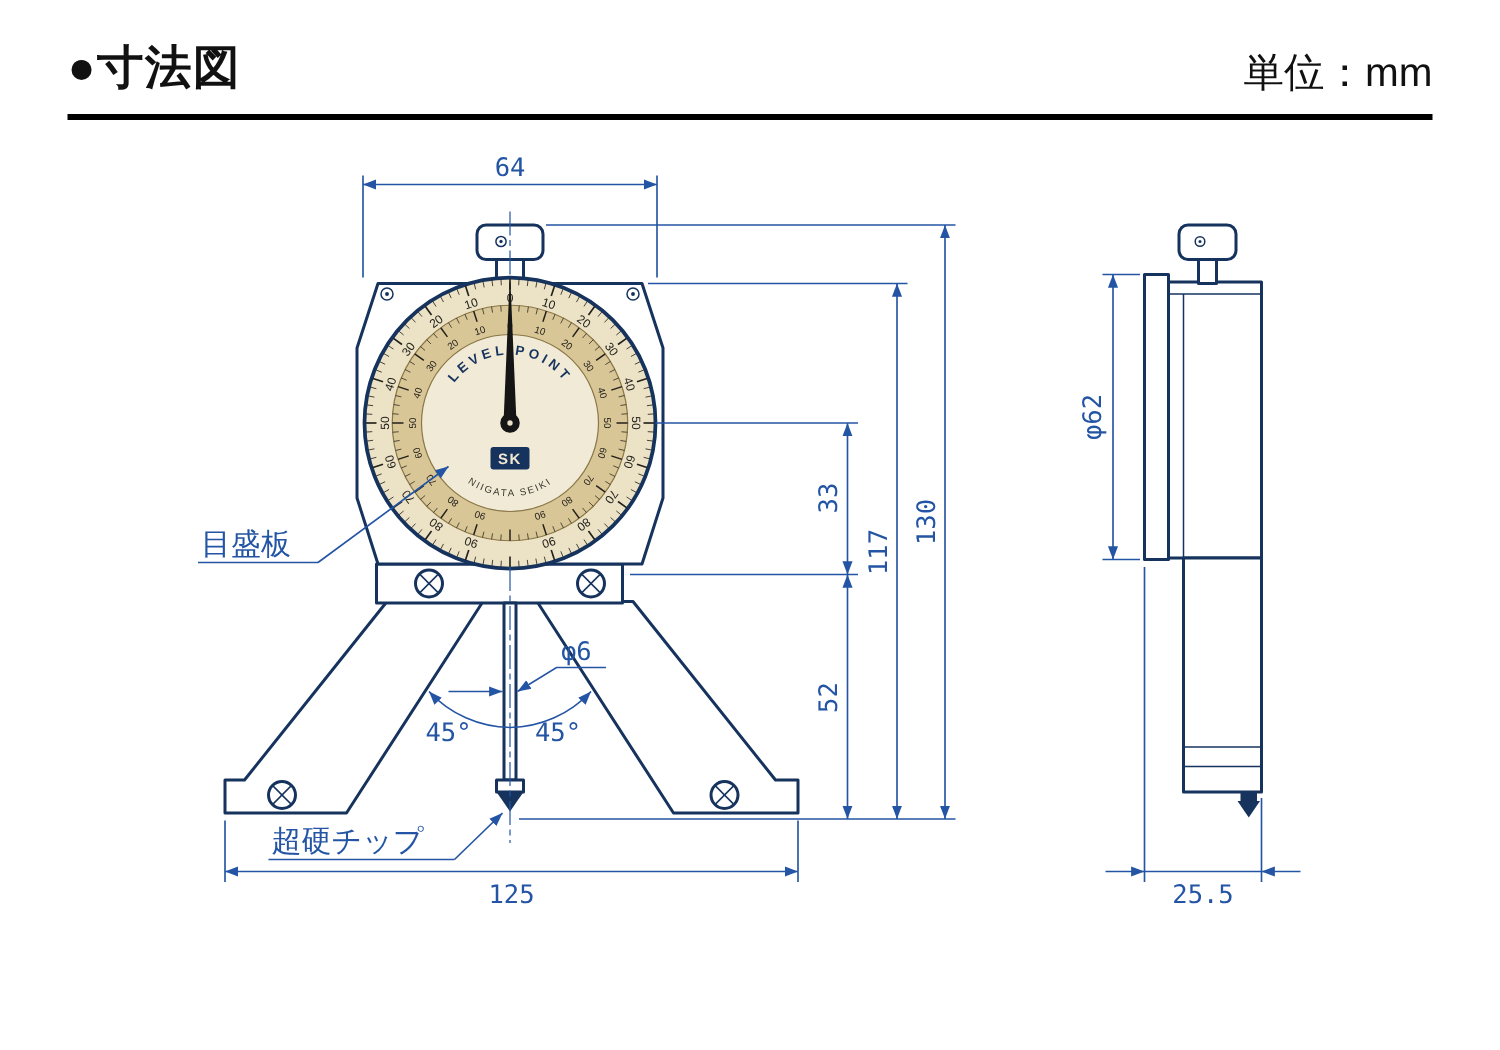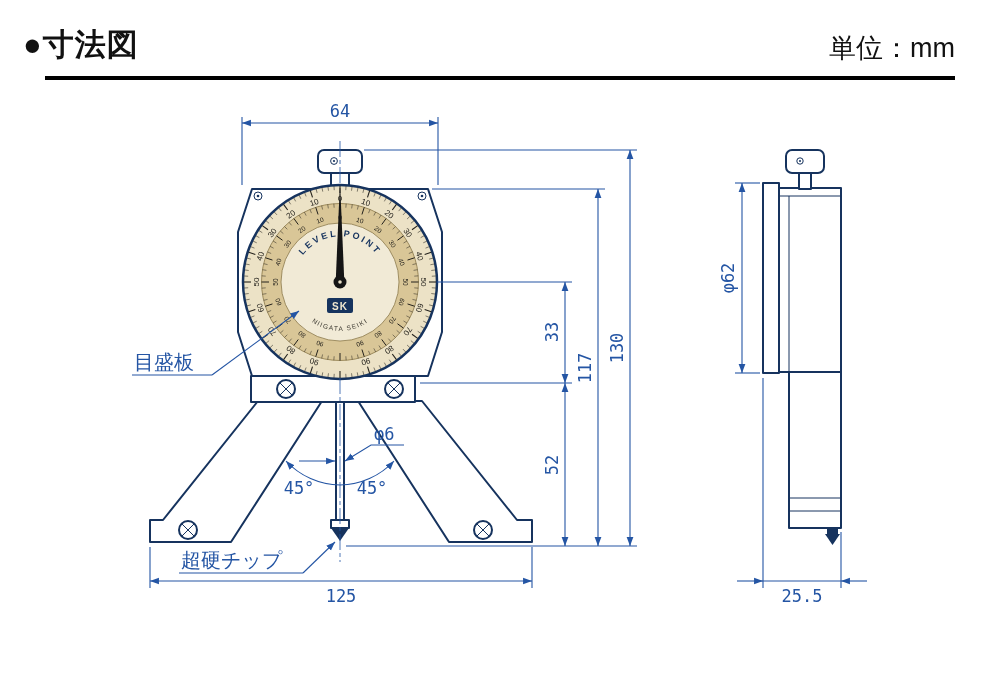--- a/index.html
+++ b/index.html
@@ -1,18 +1,18 @@
 <!DOCTYPE html>
 <html><head>
 <meta charset="utf-8">
 <style>
   html,body{margin:0;padding:0;background:#fff;}
   .page{width:1000px;height:700px;background:#fff;position:relative;overflow:hidden;
         font-family:"Liberation Sans",sans-serif;}
-  header{display:flex;justify-content:space-between;align-items:flex-end;padding:24px 45px 10px 23px;}
+  header{display:flex;justify-content:space-between;align-items:flex-end;padding:24px 45px 10px 45px;}
   .title{font-size:31px;font-weight:700;color:#111;letter-spacing:1px;margin:0;}
   .unit{font-size:27px;color:#111;text-align:right;}
   .rule{border-top:4px solid #000;margin:0 45px;}
   svg{display:block;}
   .outline{fill:#fff;stroke:#16335e;stroke-width:2;stroke-linejoin:round;}
   .thin{fill:none;stroke:#16335e;stroke-width:1;}
   .navyfill{fill:#16335e;stroke:none;}
   .dimline{fill:none;stroke:#2455a4;stroke-width:1.1;}
   .cl{fill:none;stroke:#2455a4;stroke-width:0.8;stroke-dasharray:16 3 4 3;}
   .dim{font:17px "DejaVu Sans Mono",monospace;fill:#2455a4;}

